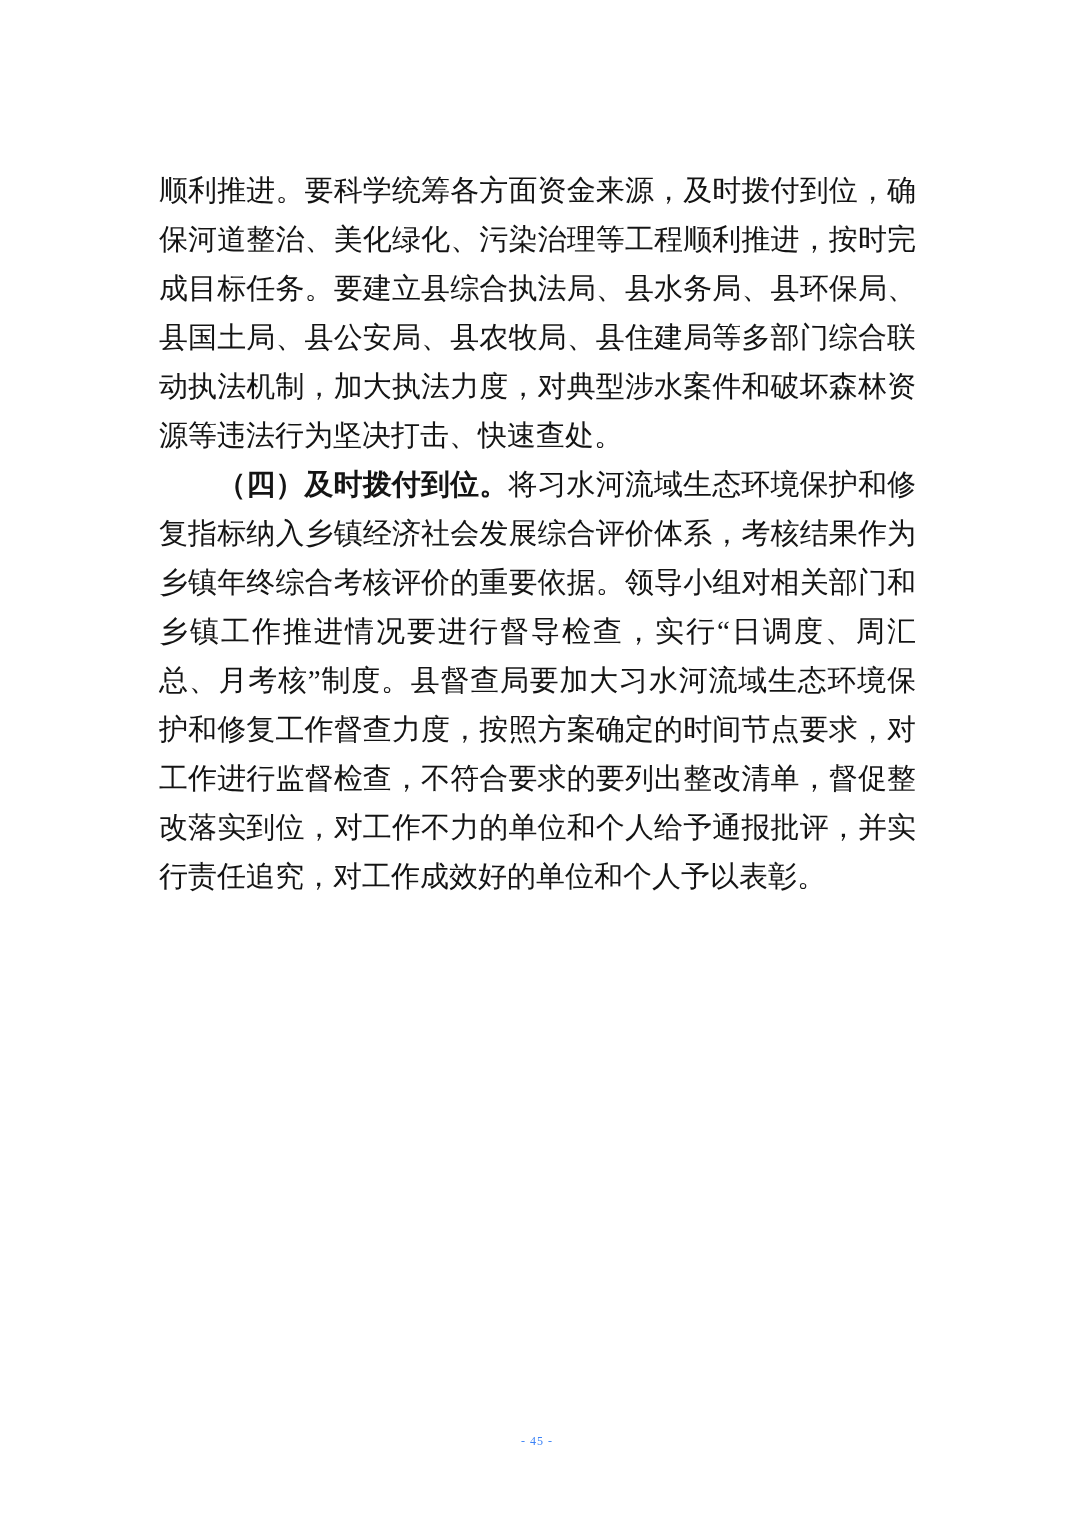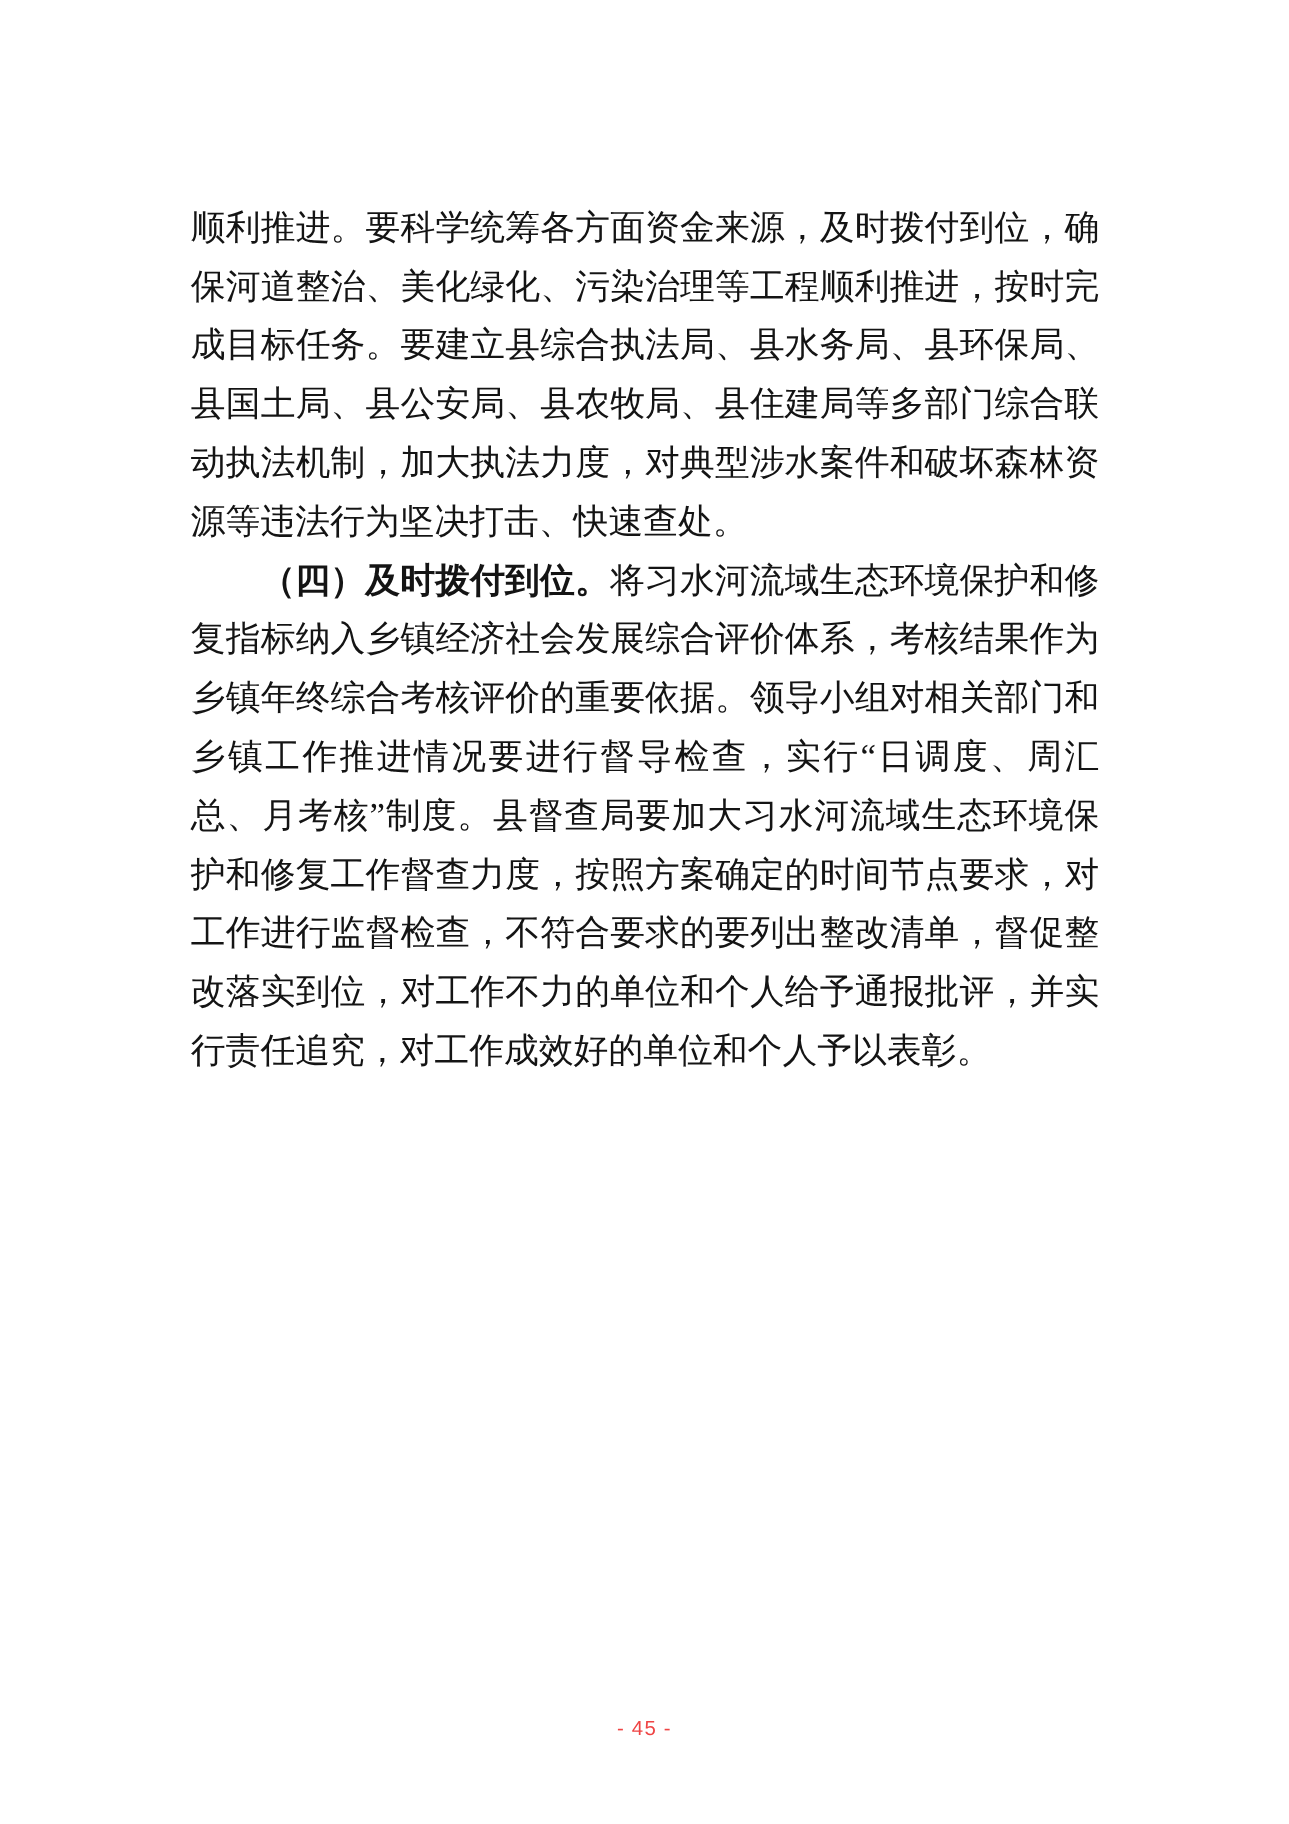--- a/index.html
+++ b/index.html
@@ -39,23 +39,23 @@
     font-weight: bold;
   }
   .footer {
     position: absolute;
     top: 1395px;
     left: 0;
     width: 1074px;
     text-align: center;
   }
   .page-number {
-    font-family: Liberation Sans, sans-serif;
-    font-size: 17px;
-    color: #ef4444;
+    font-family: Liberation Serif, serif;
+    font-size: 12px;
+    color: #3b82f6;
     letter-spacing: 1px;
   }
 </style>
 </head>
 <body>
 
 <div class="page">
   <div class="doc-body">
       <p class="para"><span>顺利推进。要科学统筹各方面资金来源，及时拨付到位，确保河道整治、美化绿化、污染治理等工程顺利推进，按时完成目标任务。要建立县综合执法局、县水务局、县环保局、县国土局、县公安局、县农牧局、县住建局等多部门综合联动执法机制，加大执法力度，对典型涉水案件和破坏森林资源等违法行为坚决打击、快速查处。</span></p>
       <p class="para indent"><span class="bold">（四）及时拨付到位。</span><span>将习水河流域生态环境保护和修复指标纳入乡镇经济社会发展综合评价体系，考核结果作为乡镇年终综合考核评价的重要依据。领导小组对相关部门和乡镇工作推进情况要进行督导检查，实行“日调度、周汇总、月考核”制度。县督查局要加大习水河流域生态环境保护和修复工作督查力度，按照方案确定的时间节点要求，对工作进行监督检查，不符合要求的要列出整改清单，督促整改落实到位，对工作不力的单位和个人给予通报批评，并实行责任追究，对工作成效好的单位和个人予以表彰。</span></p>

